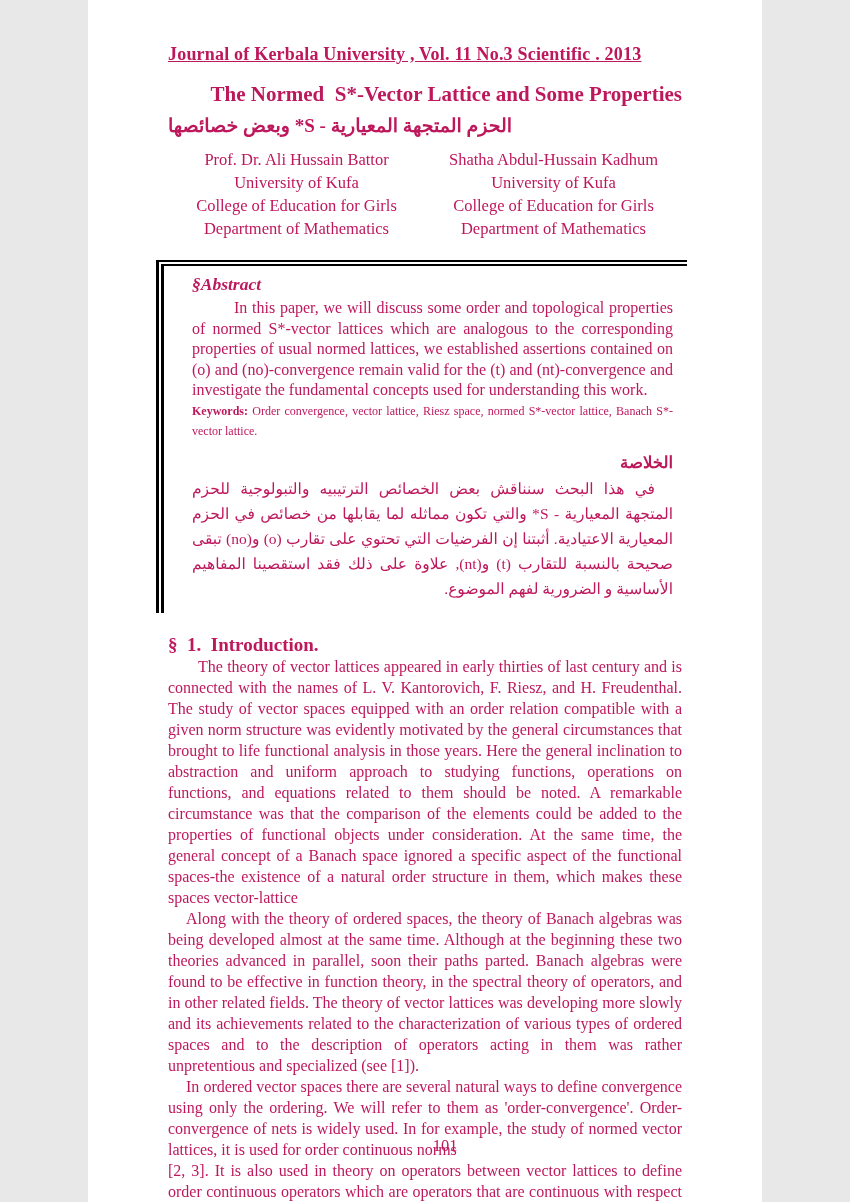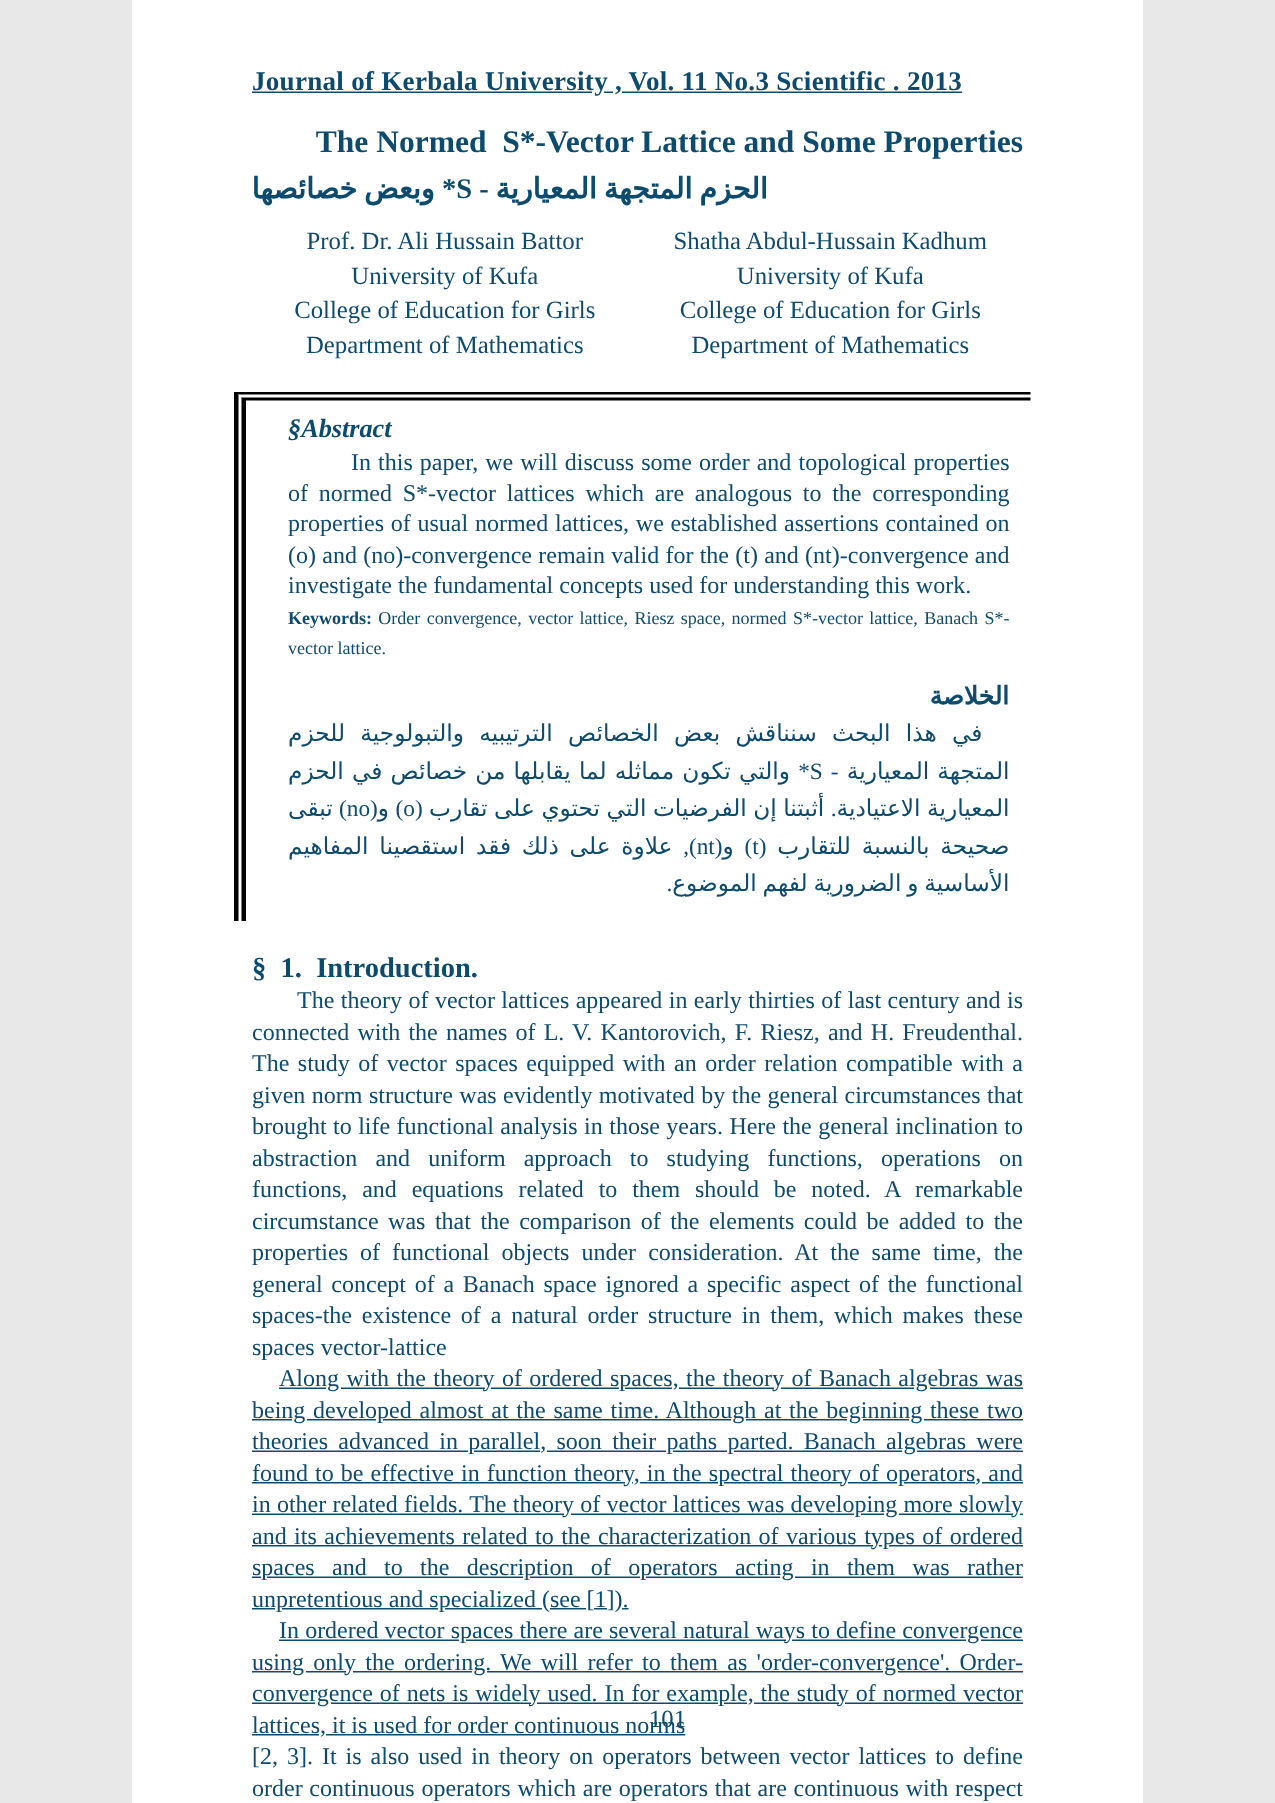--- a/index.html
+++ b/index.html
@@ -2,21 +2,21 @@
 <html><head>
 <meta charset="utf-8">
 <style>
   html, body { margin: 0; padding: 0; background: #e8e8e8; }
   .sheet {
     position: relative;
     width: 674px;
     height: 1202px;
     margin: 0 auto;
     background: #ffffff;
-    color: #0c4a6e;
+    color: #be185d;
     font-family: "Liberation Serif", "DejaVu Serif", serif;
     overflow: hidden;
   }
   .content { padding: 44px 80px 0 80px; }
 
   .journal-header {
     font-size: 18px;
     font-weight: bold;
     text-decoration: underline;
     letter-spacing: 0.2px;
@@ -101,21 +101,21 @@
     white-space: pre-wrap;
   }
 
   .body-par {
     margin: 0;
     font-size: 16px;
     line-height: 21px;
     text-align: justify;
   }
   .indent-lg { text-indent: 30px; }
-  .indent-sm { text-indent: 18px; text-decoration: underline; }
+  .indent-sm { text-indent: 18px; }
   .indent-none { text-indent: 0; }
 
   .page-number {
     position: absolute;
     left: 0;
     right: 0;
     bottom: 46px;
     text-align: center;
     font-size: 16.5px;
     padding-left: 40px;

